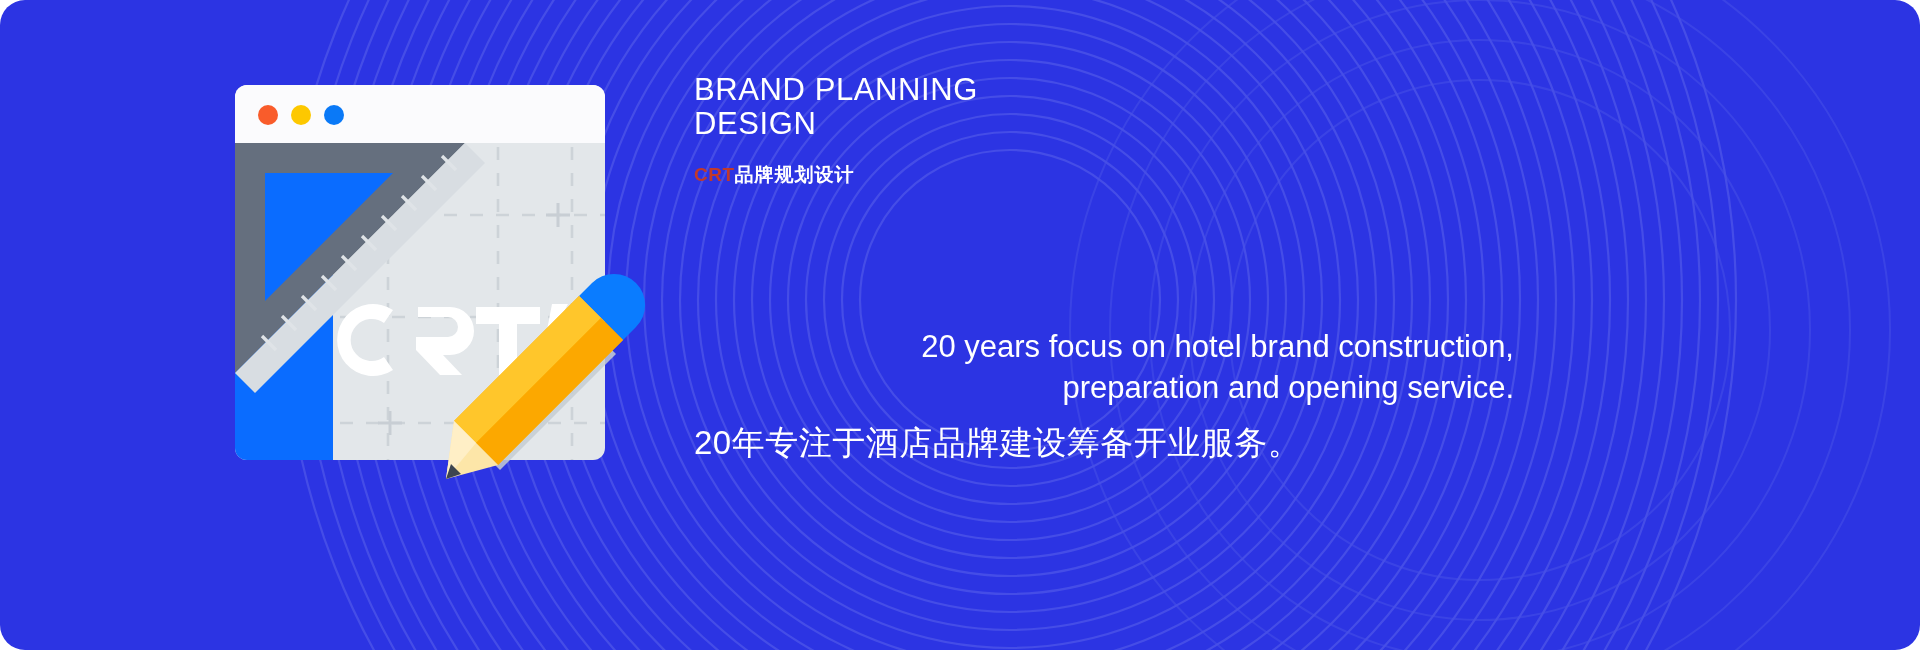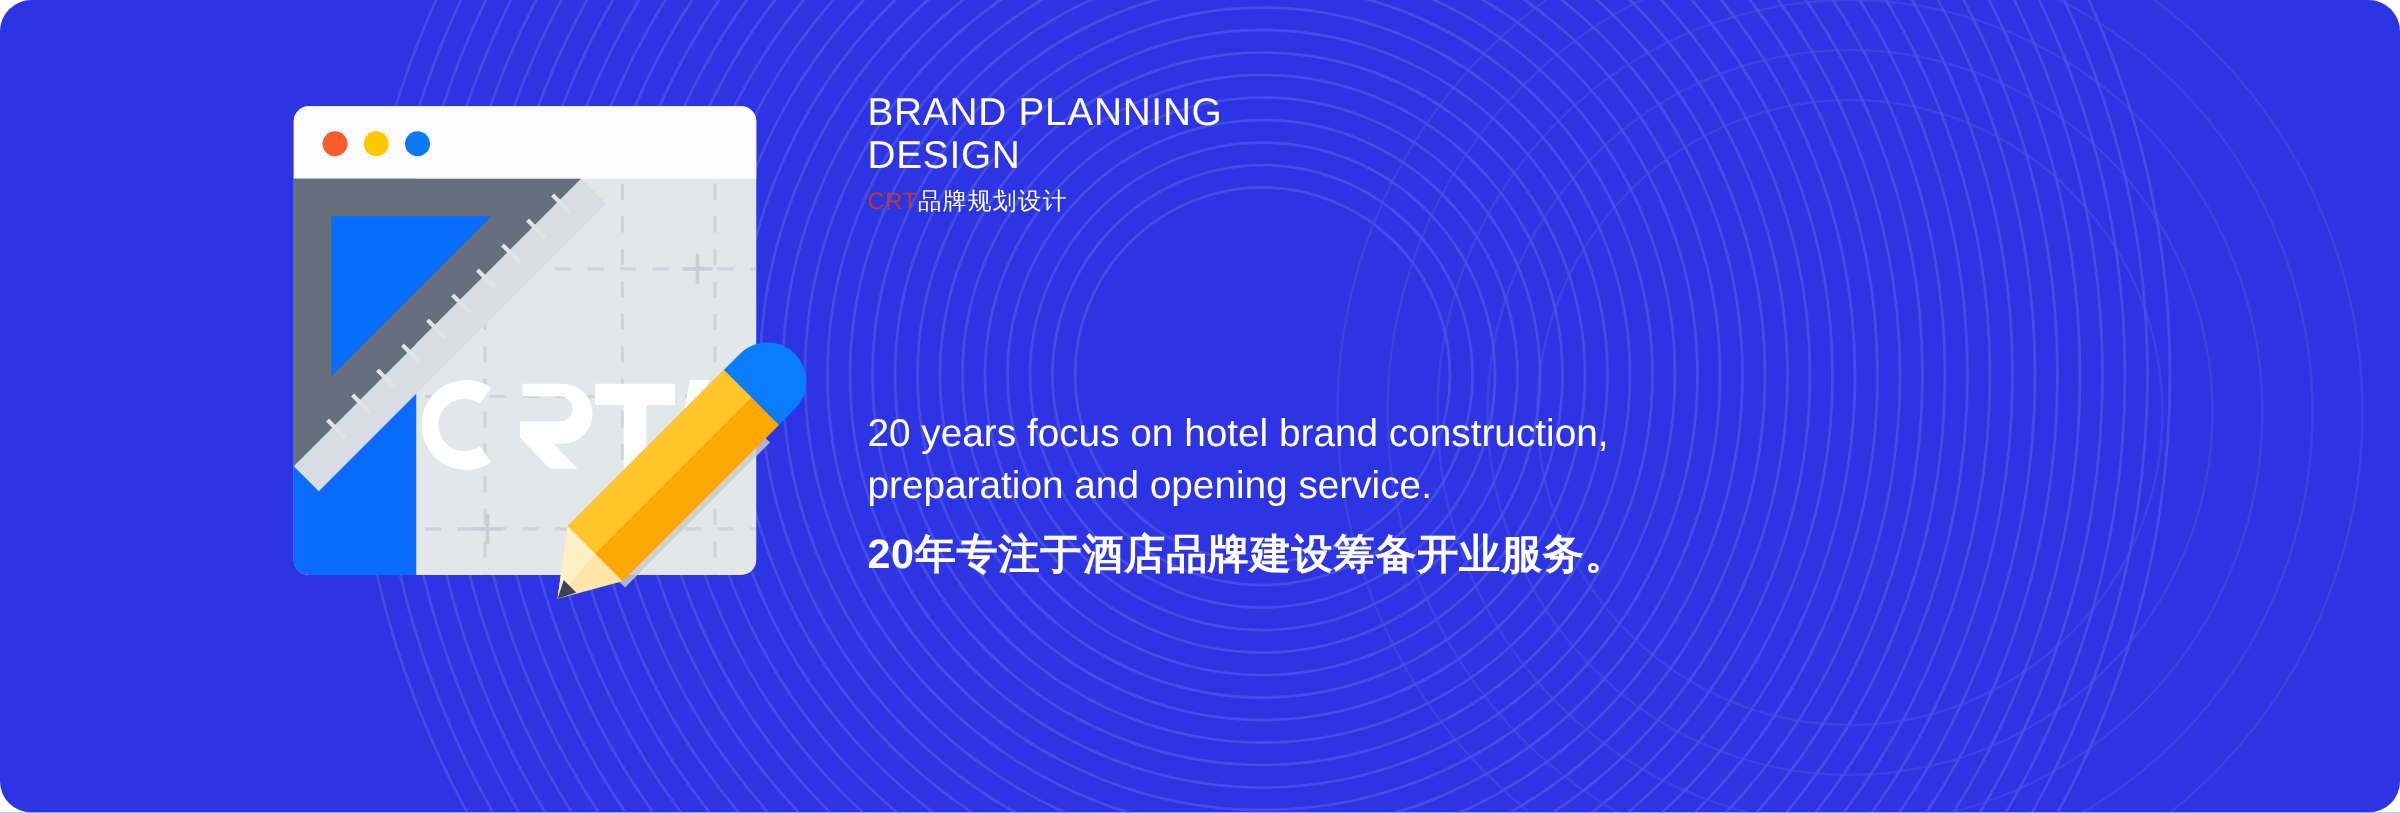--- a/index.html
+++ b/index.html
@@ -44,50 +44,51 @@
   }
   .heading-en{
     font-size:31px;
     line-height:34px;
     letter-spacing:0.6px;
     color:#ffffff;
     font-weight:400;
     white-space:pre-line;
   }
   .heading-cn{
-    margin-top:9px;
+    margin-top:22px;
     font-size:19px;
     line-height:24px;
     color:#ffffff;
     letter-spacing:1px;
-    font-weight:400;
+    font-weight:700;
   }
   .heading-cn .brand-red{
     color:#c0392b;
     letter-spacing:0.5px;
   }
 
   .tagline-block{
     position:absolute;
     left:0; top:326px;
     width:820px;
   }
   .tagline-en{
     font-size:31px;
     line-height:41px;
     color:#ffffff;
     font-weight:300;
     white-space:pre-line;
+    text-align:right;
   }
   .tagline-cn{
     margin-top:14px;
     font-size:33px;
     line-height:42px;
     color:#ffffff;
-    font-weight:700;
+    font-weight:400;
     letter-spacing:0.5px;
   }
 </style>
 </head>
 <body>
 
 <div class="banner">
 
   <div class="bg-arcs">
     <svg viewBox="0 0 1920 650" preserveAspectRatio="none" aria-hidden="true">

